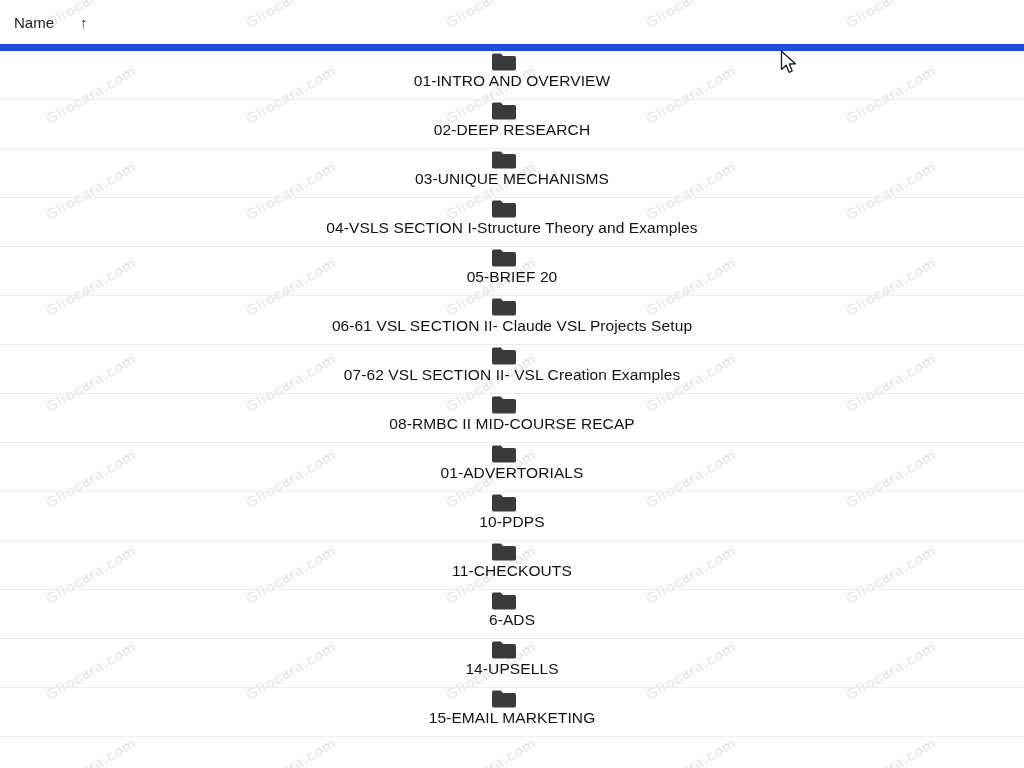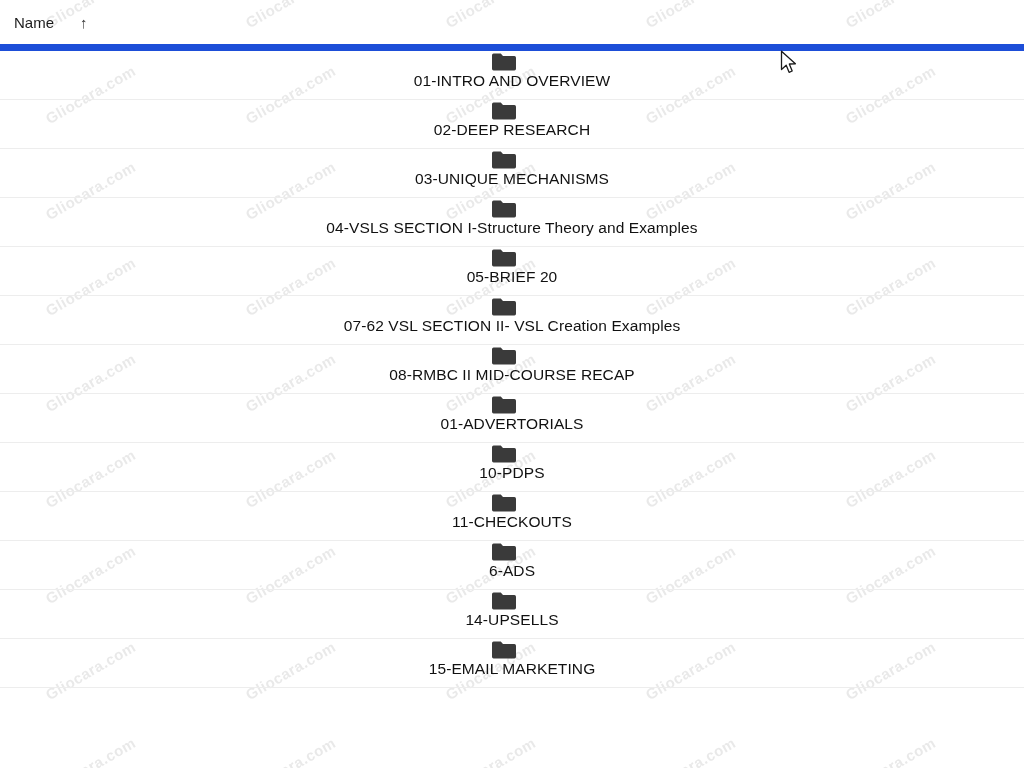--- a/index.html
+++ b/index.html
@@ -205,20 +205,28 @@
           </svg>
         </span>
         <span class="row-label">05-BRIEF 20</span>
       </div>
       <div class="row">
         <span class="folder-icon">
           <svg viewBox="0 0 26 21" width="26" height="21" xmlns="http://www.w3.org/2000/svg">
             <path d="M1 4.2a1.6 1.6 0 0 1 1.6-1.6h7.1l2.3 2.5h11.4A1.6 1.6 0 0 1 25 6.7v11.1a1.6 1.6 0 0 1-1.6 1.6H2.6A1.6 1.6 0 0 1 1 17.8Z" fill="#3a3a3a"></path>
           </svg>
         </span>
+        <span class="row-label">06-61 VSL SECTION II- Claude VSL Projects Setup</span>
+      </div>
+      <div class="row">
+        <span class="folder-icon">
+          <svg viewBox="0 0 26 21" width="26" height="21" xmlns="http://www.w3.org/2000/svg">
+            <path d="M1 4.2a1.6 1.6 0 0 1 1.6-1.6h7.1l2.3 2.5h11.4A1.6 1.6 0 0 1 25 6.7v11.1a1.6 1.6 0 0 1-1.6 1.6H2.6A1.6 1.6 0 0 1 1 17.8Z" fill="#3a3a3a"></path>
+          </svg>
+        </span>
         <span class="row-label">07-62 VSL SECTION II- VSL Creation Examples</span>
       </div>
       <div class="row">
         <span class="folder-icon">
           <svg viewBox="0 0 26 21" width="26" height="21" xmlns="http://www.w3.org/2000/svg">
             <path d="M1 4.2a1.6 1.6 0 0 1 1.6-1.6h7.1l2.3 2.5h11.4A1.6 1.6 0 0 1 25 6.7v11.1a1.6 1.6 0 0 1-1.6 1.6H2.6A1.6 1.6 0 0 1 1 17.8Z" fill="#3a3a3a"></path>
           </svg>
         </span>
         <span class="row-label">08-RMBC II MID-COURSE RECAP</span>
       </div>

